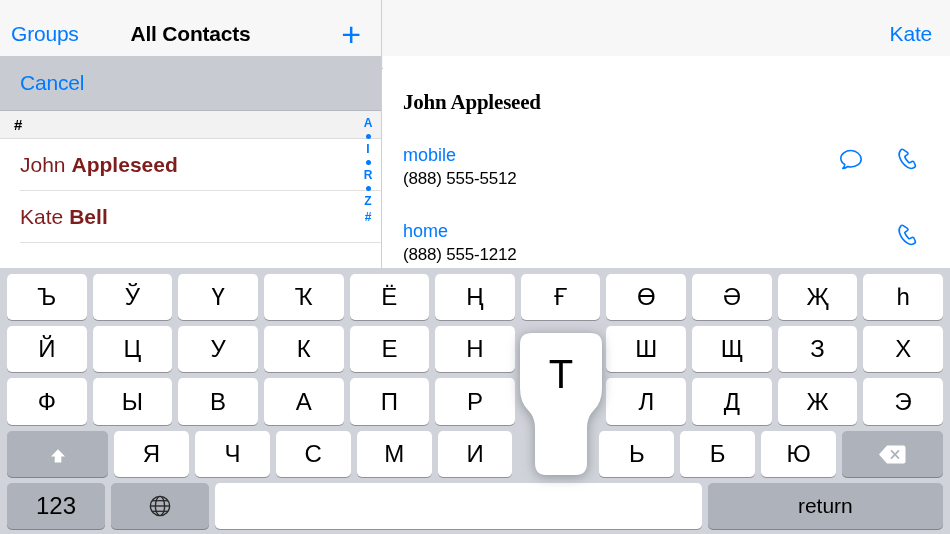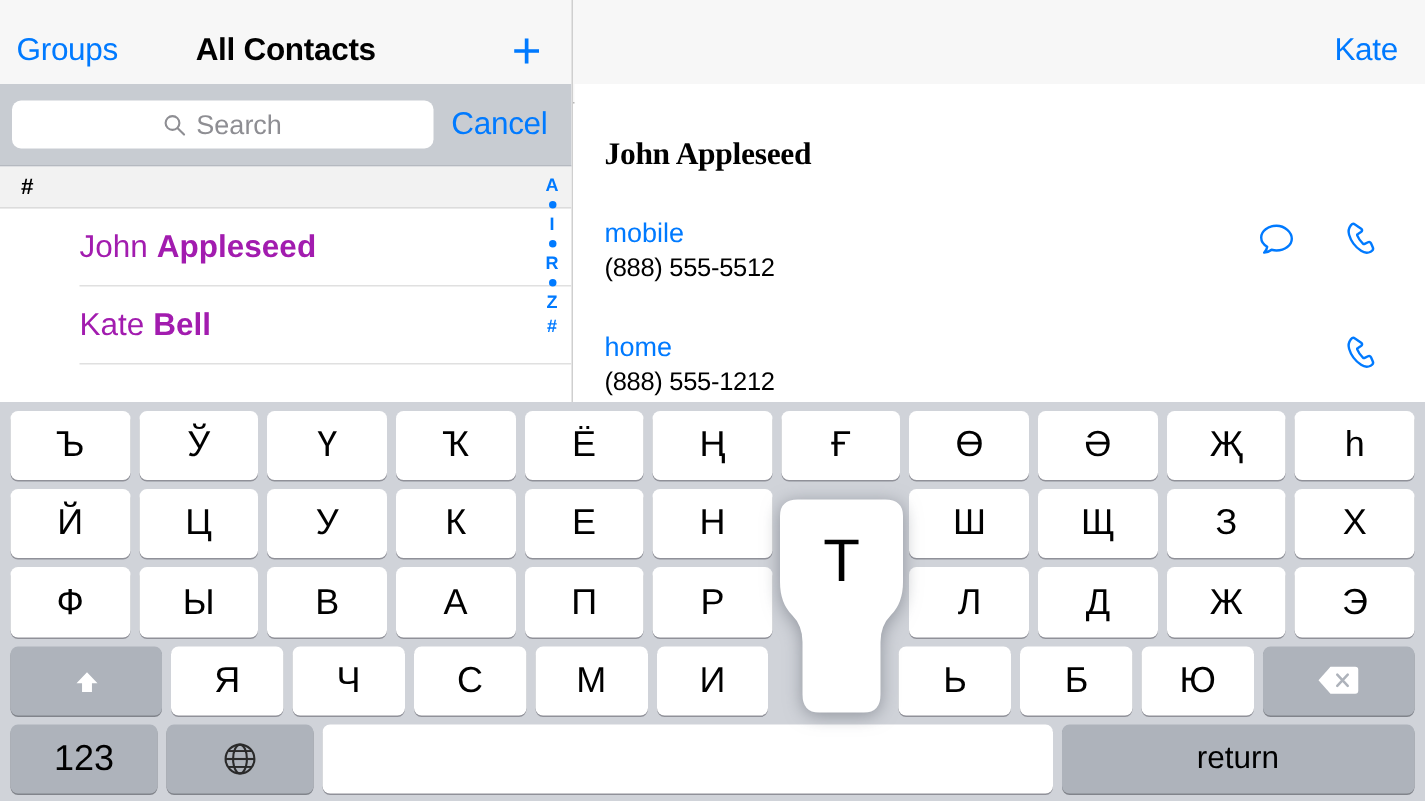--- a/index.html
+++ b/index.html
@@ -60,21 +60,21 @@
   .search-ph { color: #8e8e93; font-size: 18px; }
   .btn-cancel { color: #007aff; font-size: 21px; padding: 0 8px 0 12px; letter-spacing: -0.2px; }
 
   .section-header {
     height: 28px; background: #f2f2f2; display: flex; align-items: center;
     padding-left: 14px; font-size: 15px; font-weight: bold; color: #000;
     border-bottom: 1px solid #dcdcdc;
   }
   .contact-row {
     height: 52px; display: flex; align-items: center; padding-left: 20px;
-    font-size: 21px; color: #a21caf; position: relative; margin-left: 33px;
+    font-size: 21px; color: #7f1d1d; position: relative;
   }
   .contact-row::after {
     content: ""; position: absolute; left: 20px; right: 0; bottom: 0;
     height: 1px; background: #e0e0e0;
   }
   .cn-first { font-weight: normal; }
   .cn-last { font-weight: bold; margin-left: 6px; }
 
   .index-bar {
     position: absolute; right: 6px; top: 60px; width: 14px;
@@ -155,31 +155,20 @@
       <span class="btn-groups">Groups</span>
       <span class="nav-title">All Contacts</span>
       <span class="btn-plus">+</span>
     </div>
     <span class="btn-edit">Kate</span>
   </div>
 
   <div class="left-pane">
 
     <div class="search-bar">
-      <div class="search-field">
-        <div class="search-inner">
-          <span class="mag-icon">
-            <svg viewBox="0 0 16 16" width="15" height="15">
-              <circle cx="6.4" cy="6.4" r="4.9" fill="none" stroke="#8e8e93" stroke-width="1.5"></circle>
-              <line x1="10.1" y1="10.1" x2="14.6" y2="14.6" stroke="#8e8e93" stroke-width="1.5" stroke-linecap="round"></line>
-            </svg>
-          </span>
-          <span class="search-ph">Search</span>
-        </div>
-      </div>
       <span class="btn-cancel">Cancel</span>
     </div>
 
     <div class="section-header">#</div>
 
     <div class="contact-row">
       <span class="cn-first">John</span>
       <span class="cn-last">Appleseed</span>
     </div>
     <div class="contact-row">

